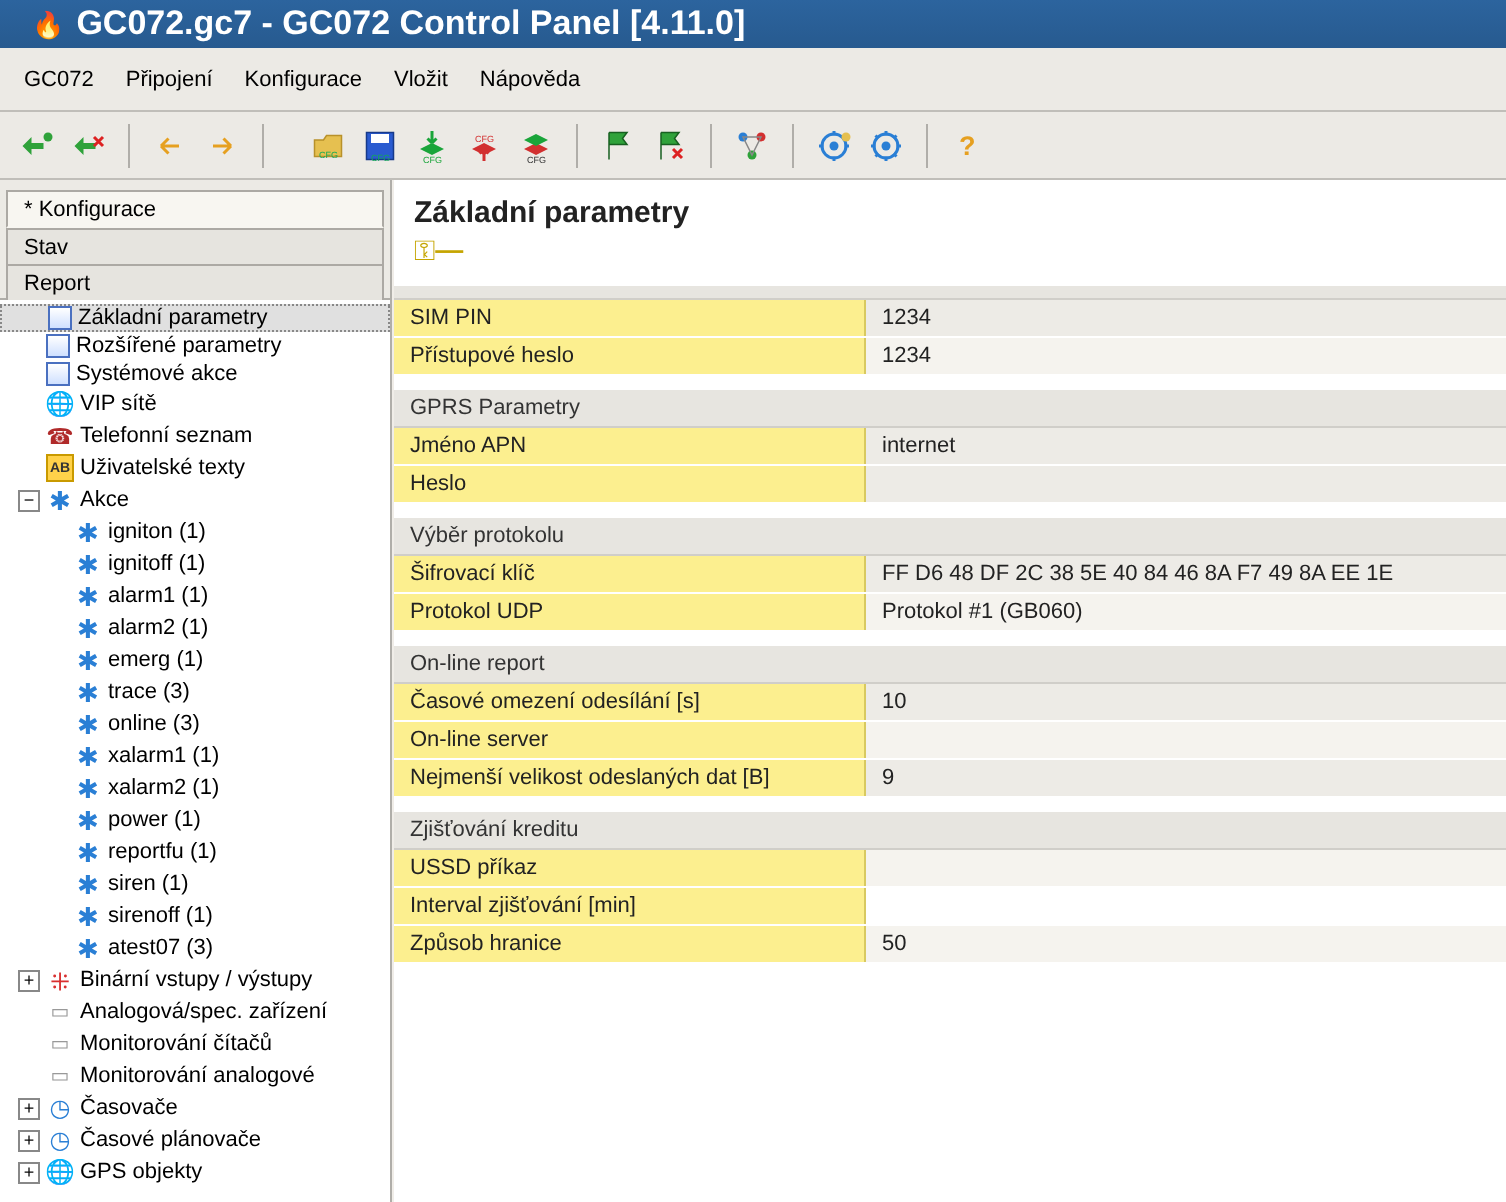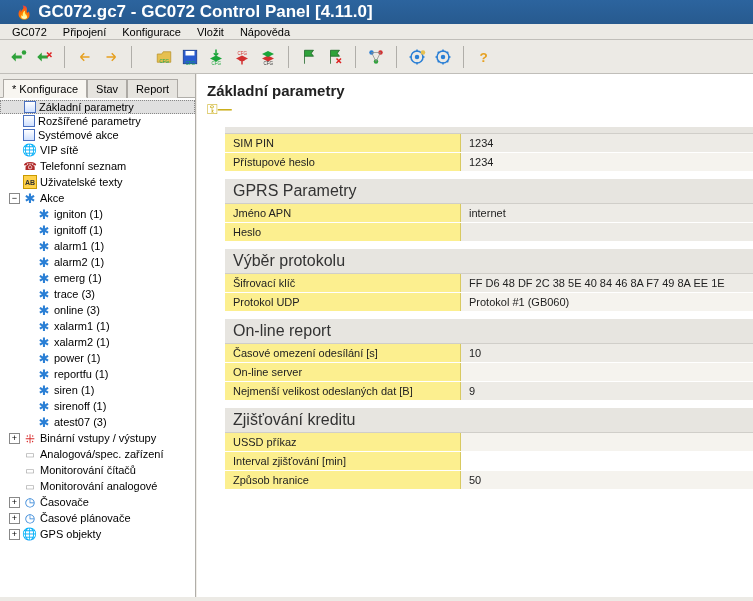--- a/index.html
+++ b/index.html
@@ -26,21 +26,21 @@
   .title-bar::before {
     content: "🔥";
     font-size: 13px;
   }
   .menu-bar {
     background: #eceae5;
     display: flex;
     gap: 4px;
     padding: 2px 6px;
     border-bottom: 1px solid #c0beb9;
-    height: 16px;
+    height: 32px;
     align-items: center;
   }
   .menu-item { padding: 2px 6px; cursor: default; }
   .toolbar-row {
     background: #eceae5;
     display: flex;
     align-items: center;
     padding: 4px 6px;
     gap: 2px;
     border-bottom: 1px solid #c0beb9;
@@ -62,20 +62,21 @@
     border-right: 1px solid #b0aea9;
     background: #eceae5;
     display: flex;
     flex-direction: column;
   }
   .tabs-row {
     display: flex;
     padding: 4px 3px 0 3px;
     font-size: 11px;
     border-bottom: 1px solid #b0aea9;
+    flex-direction: column;
   }
   .tab {
     padding: 3px 8px 2px 8px;
     border: 1px solid #aca9a4;
     border-bottom: none;
     background: #e6e4df;
     cursor: pointer;
     position: relative;
     top: 1px;
   }
@@ -133,25 +134,25 @@
     font-weight: bold;
     padding: 8px 10px 2px 10px;
     color: #222;
     background: #fff;
   }
   .key-icon {
     padding: 0 10px 8px 10px;
     color: #c5a500;
     font-size: 14px;
   }
-  .section { margin-bottom: 6px; padding-left: 28px; }
+  .section { margin-bottom: 6px; }
   .sec-head {
     background: #e7e5e0;
     color: #333;
-    font-size: 16px;
+    font-size: 11px;
     padding: 3px 8px;
     border-bottom: 1px solid #d0cec9;
     border-top: 1px solid #fff;
     white-space: nowrap;
     overflow: hidden;
   }
   .row {
     display: flex;
     font-size: 11px;
     height: 19px;

